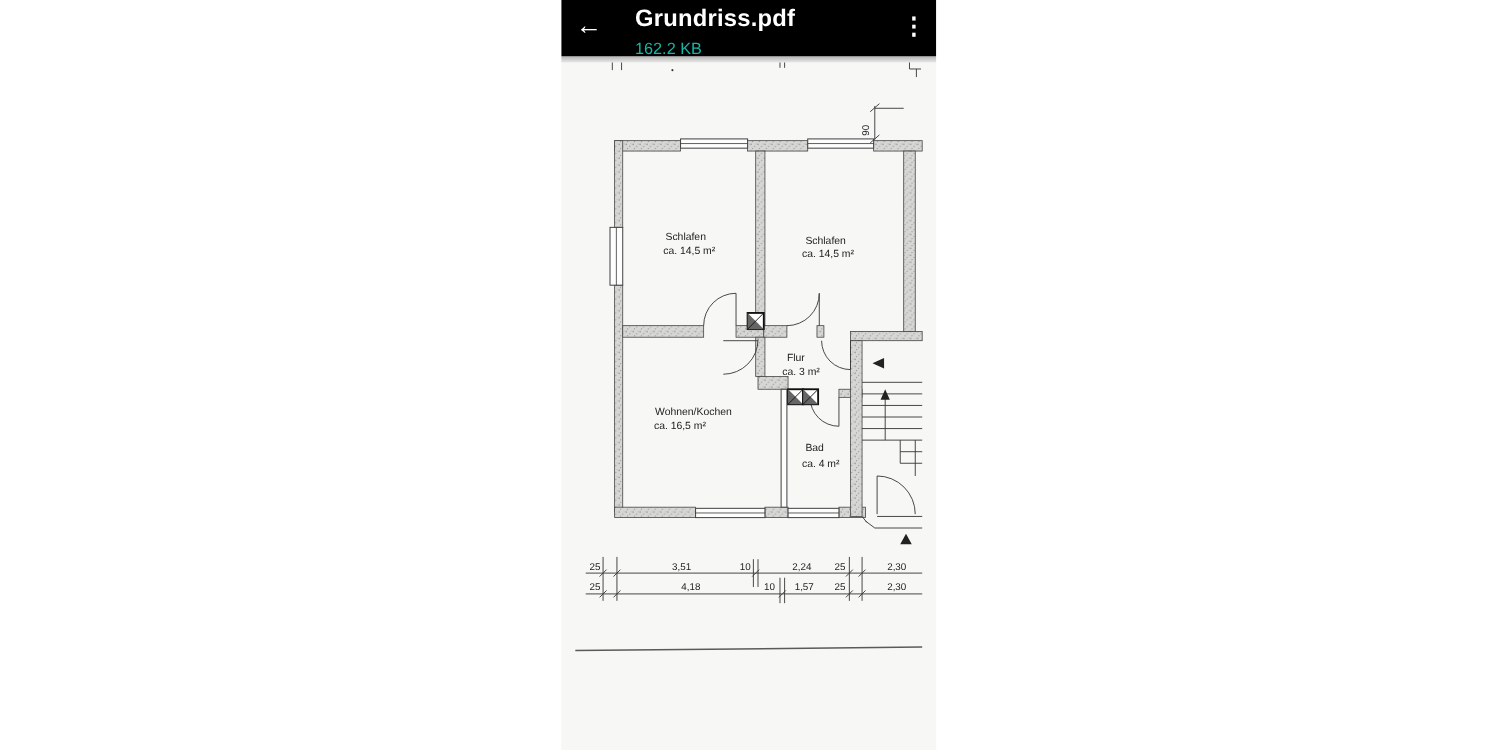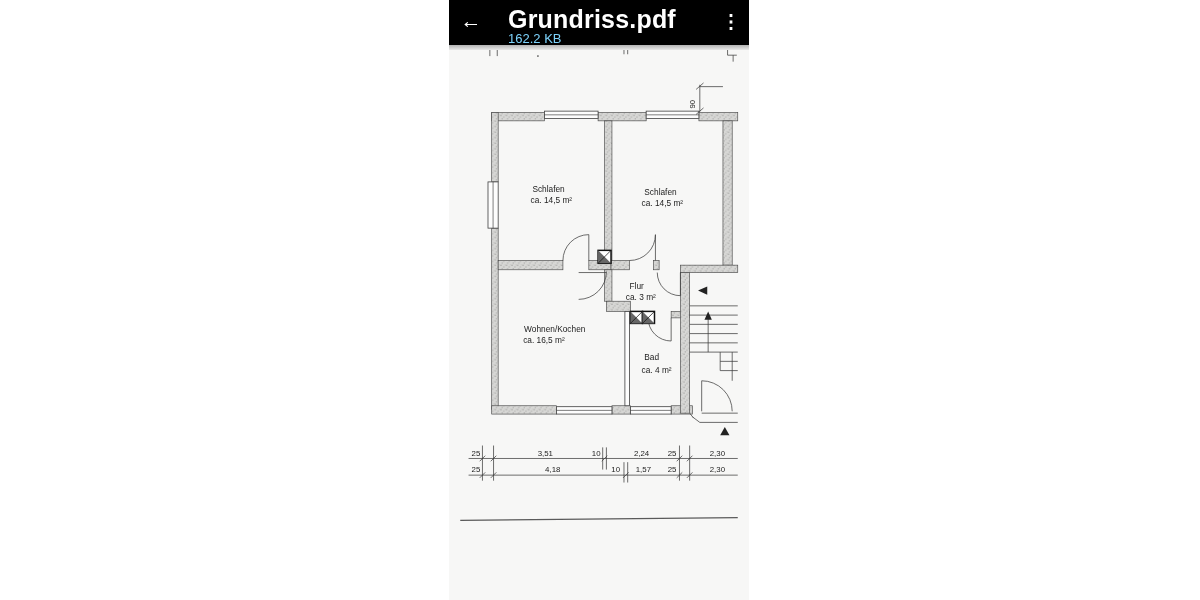--- a/index.html
+++ b/index.html
@@ -13,25 +13,25 @@
   }
   .appbar{
     position:absolute;left:0;top:0;width:300px;height:45px;background:#000;
     overflow:hidden;z-index:3;
   }
   .back-btn{
     position:absolute;left:8px;top:6px;width:28px;height:30px;color:#fff;
     font-size:21px;line-height:30px;text-align:center;cursor:pointer;
   }
   .appbar-title{
-    position:absolute;left:59px;top:5px;color:#fff;font-size:25px;
+    position:absolute;left:59px;top:5px;color:#fff;font-size:19px;
     font-weight:bold;letter-spacing:0.2px;white-space:nowrap;
   }
   .appbar-subtitle{
-    position:absolute;left:59px;top:31px;color:#7dd3fc;font-size:13px;
+    position:absolute;left:59px;top:31px;color:#14b8a6;font-size:13px;
     line-height:15px;white-space:nowrap;
   }
   .menu-btn{
     position:absolute;right:6px;top:8px;width:24px;height:28px;color:#fff;
     font-size:19px;font-weight:bold;line-height:28px;text-align:center;cursor:pointer;
   }
   .appbar-shadow{
     position:absolute;left:0;top:45px;width:300px;height:5px;
     background:linear-gradient(#b3b3b3,#e9e9e8);z-index:2;
   }

